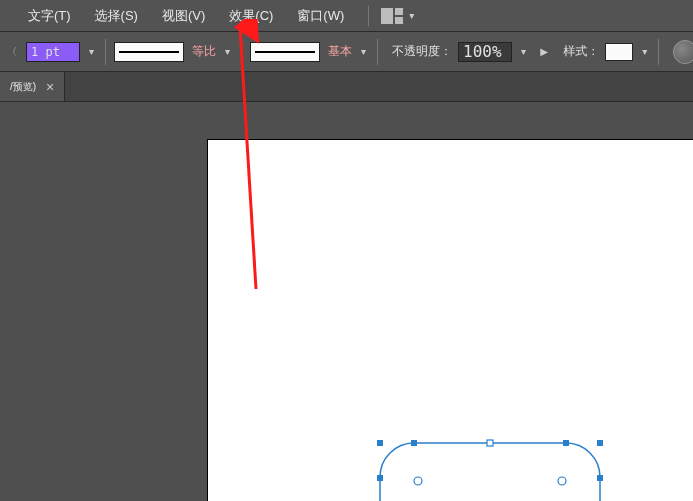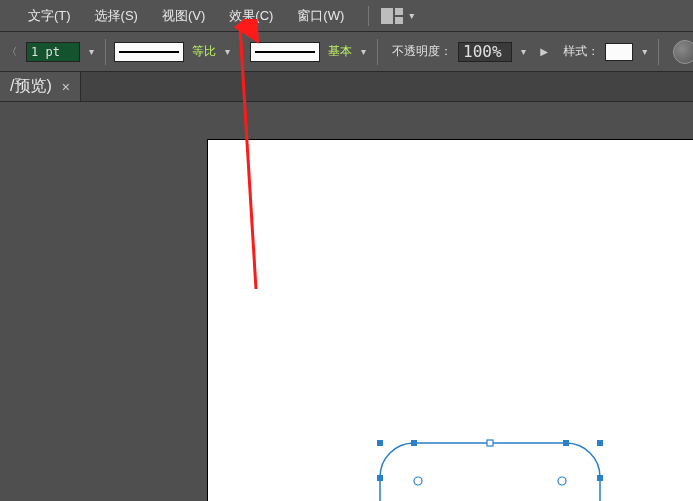--- a/index.html
+++ b/index.html
@@ -59,21 +59,21 @@
     }
     .chev {
       font-size: 10px;
       color: #ccc;
       padding: 0 3px;
       cursor: pointer;
     }
     .stroke-weight {
       width: 54px;
       height: 20px;
-      background: #14532d;
+      background: #8b5cf6;
       border: 1px solid #222;
       color: #e0e0e0;
       font-family: monospace;
       font-size: 12px;
       padding: 0 4px;
       display: flex;
       align-items: center;
     }
     .dash-preview {
       width: 70px;
@@ -84,21 +84,21 @@
       justify-content: center;
       border: 1px solid #222;
     }
     .dash-line {
       width: 60px;
       height: 2px;
       background: #000;
     }
     .dash-label {
       font-size: 12px;
-      color: #bef264;
+      color: #fca5a5;
       margin-left: 2px;
     }
     .opacity-label {
       font-size: 12px;
       color: #e0e0e0;
       margin-left: 6px;
     }
     .opacity-input {
       width: 54px;
       height: 20px;
@@ -156,21 +156,21 @@
       border-bottom: 1px solid #2a2a2a;
     }
     .tab {
       background: #535353;
       display: flex;
       align-items: center;
       padding: 0 10px;
       gap: 10px;
       border-right: 1px solid #2a2a2a;
     }
-    .tab-label { font-size: 16px; color: #e8e8e8; }
+    .tab-label { font-size: 10px; color: #e8e8e8; }
     .tab-close { font-size: 14px; color: #ccc; cursor: pointer; }
     
     
     .workspace {
       position: absolute;
       top: 102px;
       left: 0;
       right: 0;
       bottom: 0;
       background: #4f4f4f;

